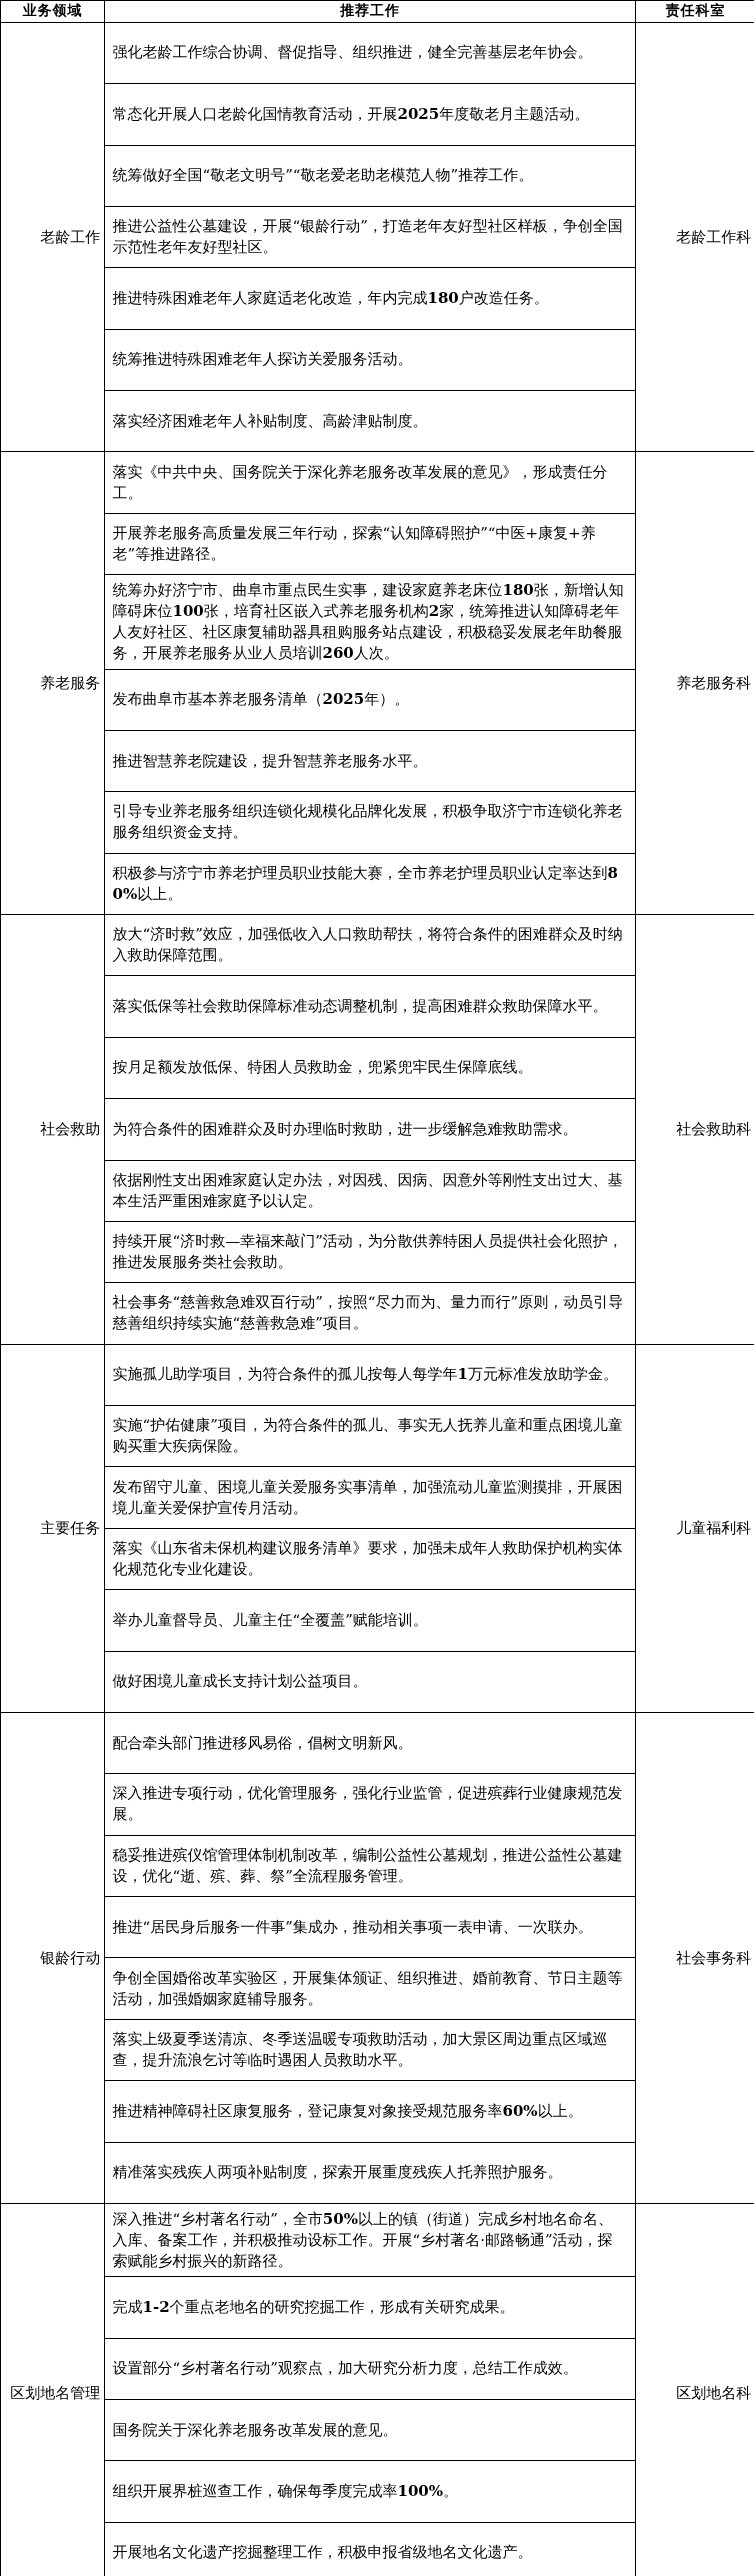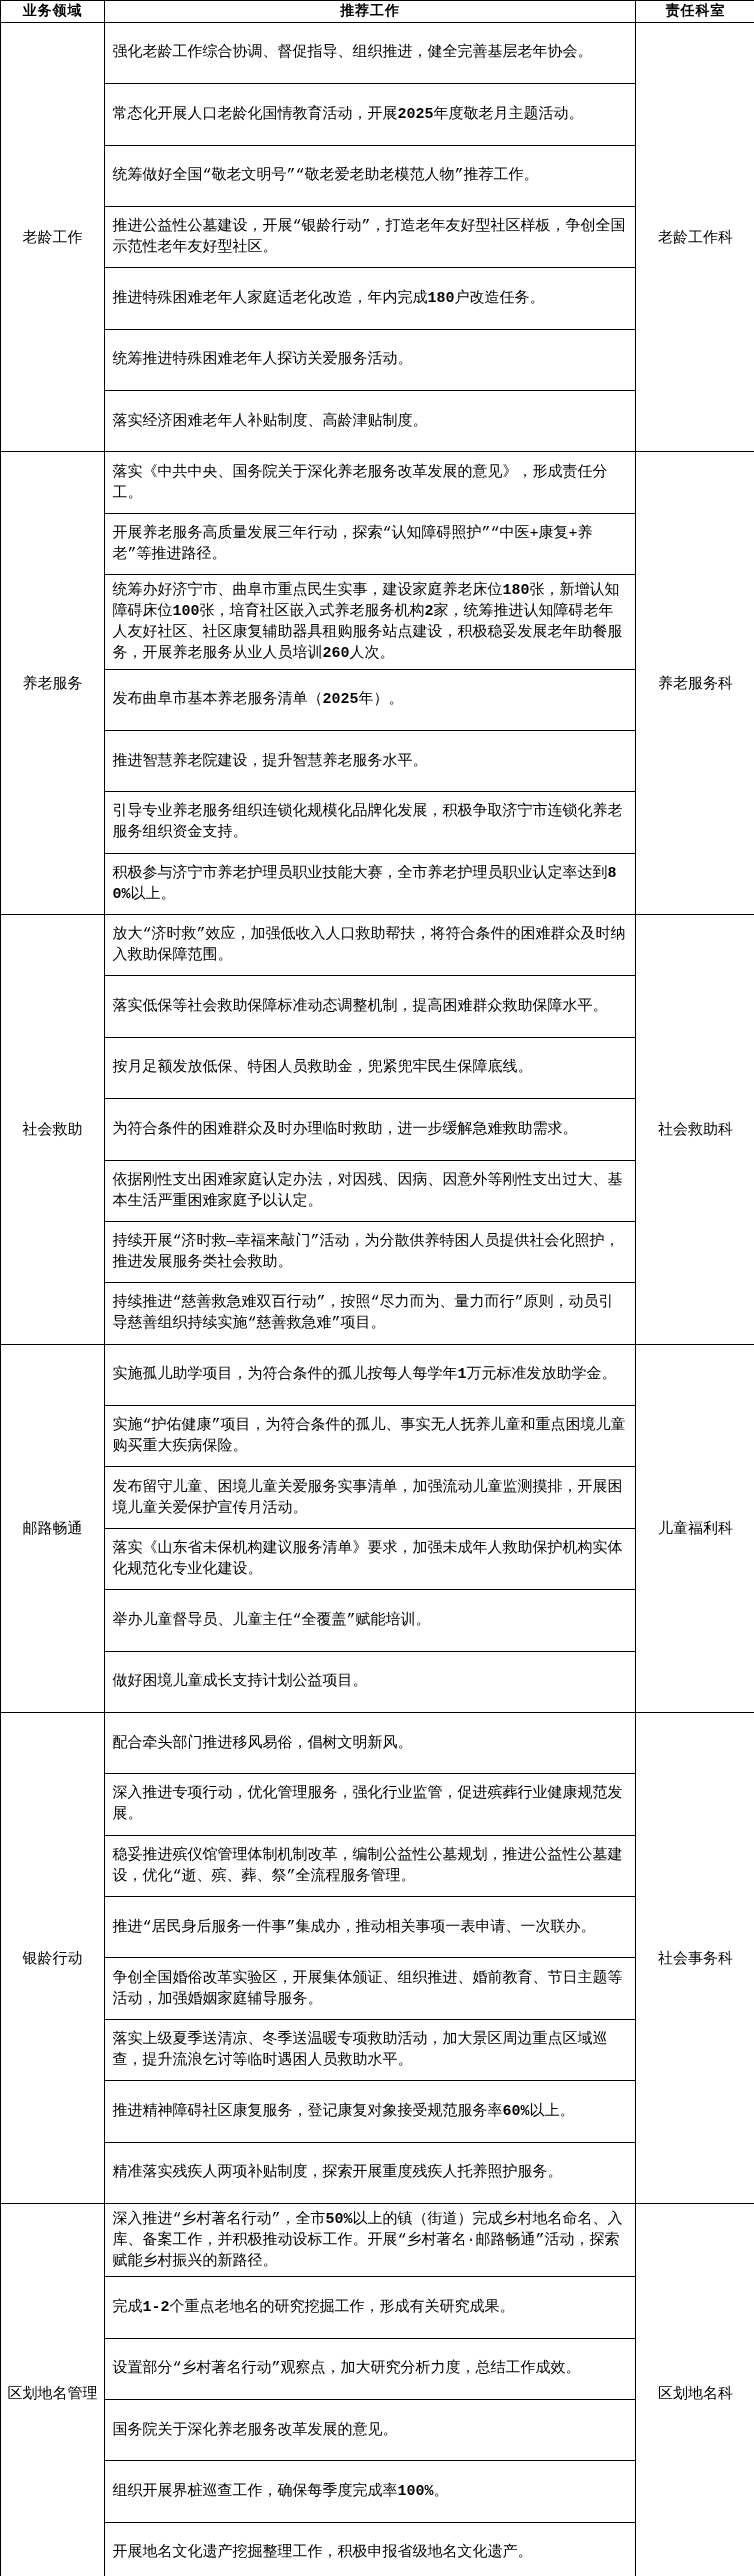--- a/index.html
+++ b/index.html
@@ -37,25 +37,24 @@
     line-height: 21px;
     color: #000;
     vertical-align: middle;
     word-break: break-all;
     overflow-wrap: anywhere;
   }
   td.task-cell {
     height: 51px;            
     padding: 4.7px 7.5px 4.7px 7.5px;
     text-align: left;
-    font-family: Liberation Mono, monospace;
   }
   td.task-cell b { font-weight: bold; margin-top: 20px; }
   td.area-cell, td.dept-cell {
-    text-align: center;
+    text-align: right;
     padding: 1.9px 3.8px;
     line-height: 22.6px;
   }
 </style>
 </head>
 <body>
 
 <table class="doc-table">
   <colgroup>
     <col class="c-area">
@@ -130,24 +129,24 @@
       <tr>
         <td class="task-cell">为符合条件的困难群众及时办理临时救助，进一步缓解急难救助需求。</td>
       </tr>
       <tr>
         <td class="task-cell">依据刚性支出困难家庭认定办法，对因残、因病、因意外等刚性支出过大、基本生活严重困难家庭予以认定。</td>
       </tr>
       <tr>
         <td class="task-cell">持续开展“济时救—幸福来敲门”活动，为分散供养特困人员提供社会化照护，推进发展服务类社会救助。</td>
       </tr>
       <tr>
-        <td class="task-cell">持续推进“慈善救急难双百行动”，按照“尽力而为、量力而行”原则，动员引导慈善组织持续实施“慈善救急难”项目。</td>
-      </tr>
-      <tr>
-        <td class="area-cell" rowspan="6">邮路畅通</td>
+        <td class="task-cell">社会事务“慈善救急难双百行动”，按照“尽力而为、量力而行”原则，动员引导慈善组织持续实施“慈善救急难”项目。</td>
+      </tr>
+      <tr>
+        <td class="area-cell" rowspan="6">主要任务</td>
         <td class="task-cell">实施孤儿助学项目，为符合条件的孤儿按每人每学年<b>1</b>万元标准发放助学金。</td>
         <td class="dept-cell" rowspan="6">儿童福利科</td>
       </tr>
       <tr>
         <td class="task-cell">实施“护佑健康”项目，为符合条件的孤儿、事实无人抚养儿童和重点困境儿童购买重大疾病保险。</td>
       </tr>
       <tr>
         <td class="task-cell">发布留守儿童、困境儿童关爱服务实事清单，加强流动儿童监测摸排，开展困境儿童关爱保护宣传月活动。</td>
       </tr>
       <tr>

